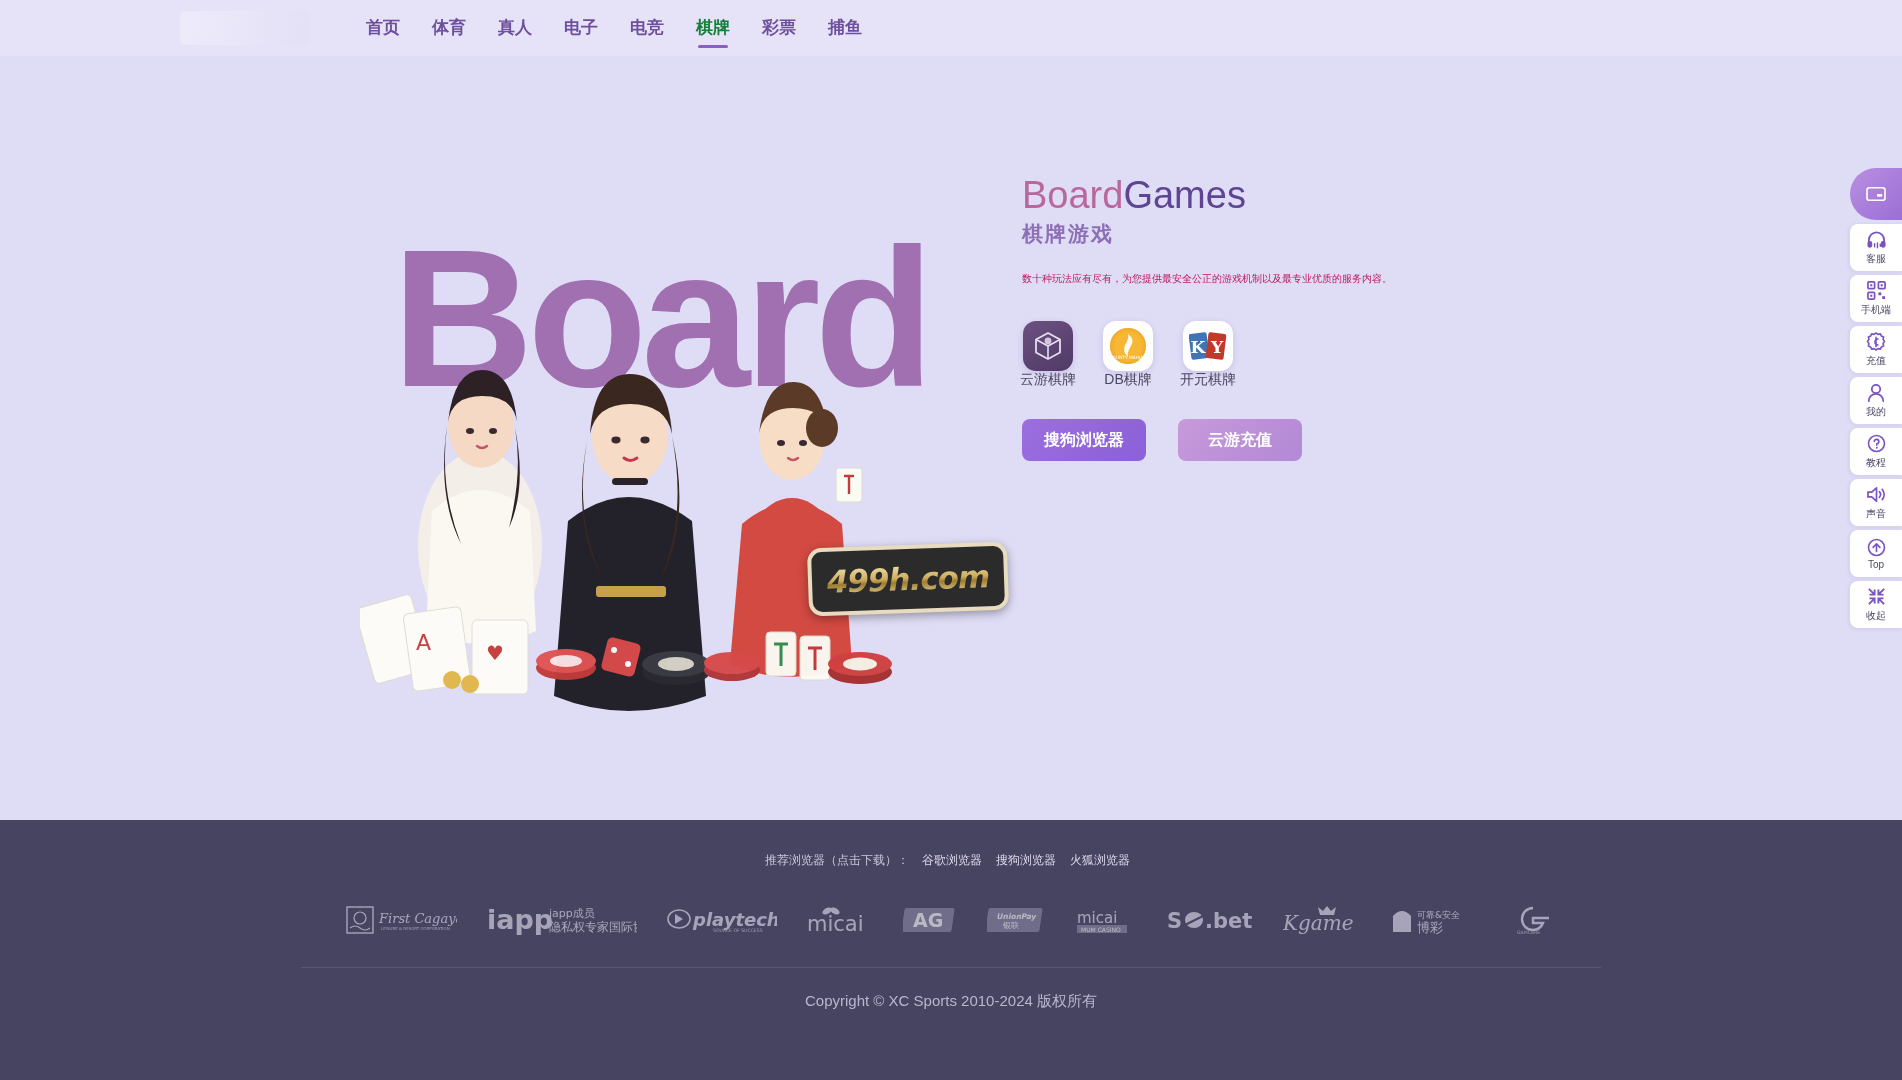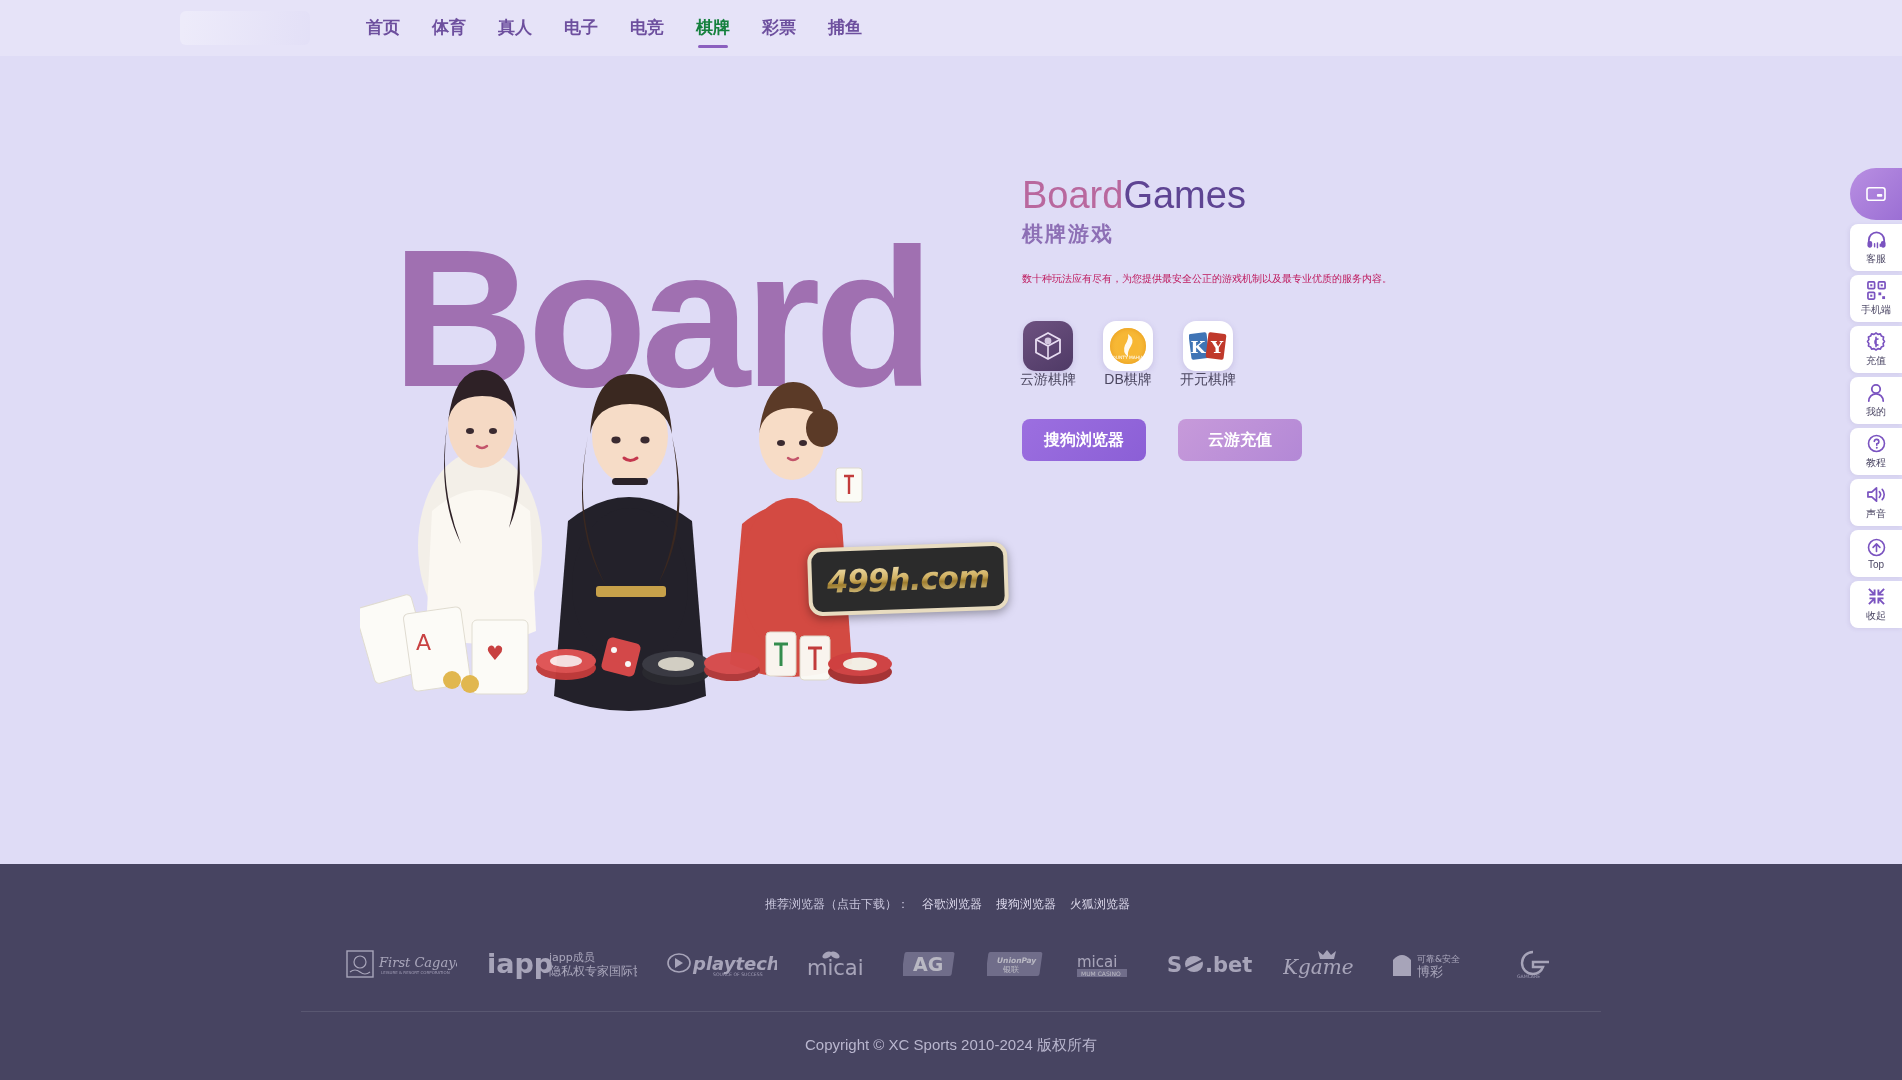--- a/index.html
+++ b/index.html
@@ -147,21 +147,21 @@
   .side-item {
     width: 52px; min-height: 47px; margin-left: 4px; margin-bottom: 4px;
     background: #fff; border-radius: 8px 0 0 8px;
     display: flex; flex-direction: column; align-items: center; justify-content: center;
     gap: 2px; cursor: pointer; box-shadow: -1px 1px 4px rgba(110,90,160,.12);
   }
   .side-item .sg { height: 20px; display: flex; align-items: center; }
   .side-item .sl { font-size: 10px; color: #4b4664; white-space: nowrap; }
 
   
-  .footer { position: absolute; bottom: 0; left: 0; width: 1902px; height: 216px; background: #474461; }
+  .footer { position: absolute; bottom: 0; left: 0; width: 1902px; height: 260px; background: #474461; }
   .browsers { text-align: center; padding-top: 32px; font-size: 12px; color: #c9c6dd; }
   .browsers .bl { color: #c9c6dd; margin-right: 6px; }
   .browsers .bk { color: #ddd9ec; margin: 0 7px; cursor: pointer; }
   .logos {
     display: flex; align-items: center; justify-content: center;
     gap: 30px; margin-top: 22px; padding: 0 350px; height: 58px;
   }
   .logo { opacity: .62; color: #e3e0f0; display: flex; align-items: center; justify-content: center; }
   .divider { margin: 18px auto 0; width: 1300px; height: 1px; background: rgba(255,255,255,.10); }
   .copyright { text-align: center; margin-top: 24px; font-size: 15px; color: #b9b6ce; }

